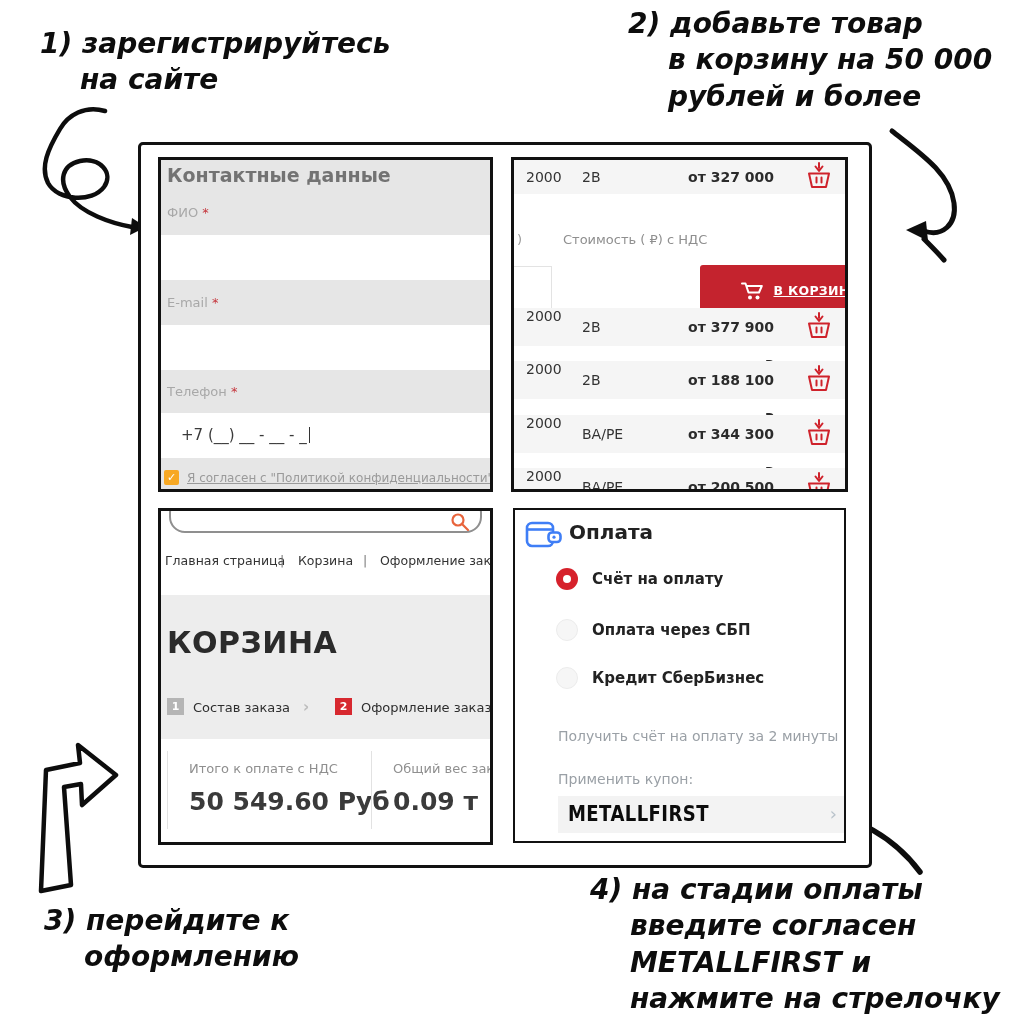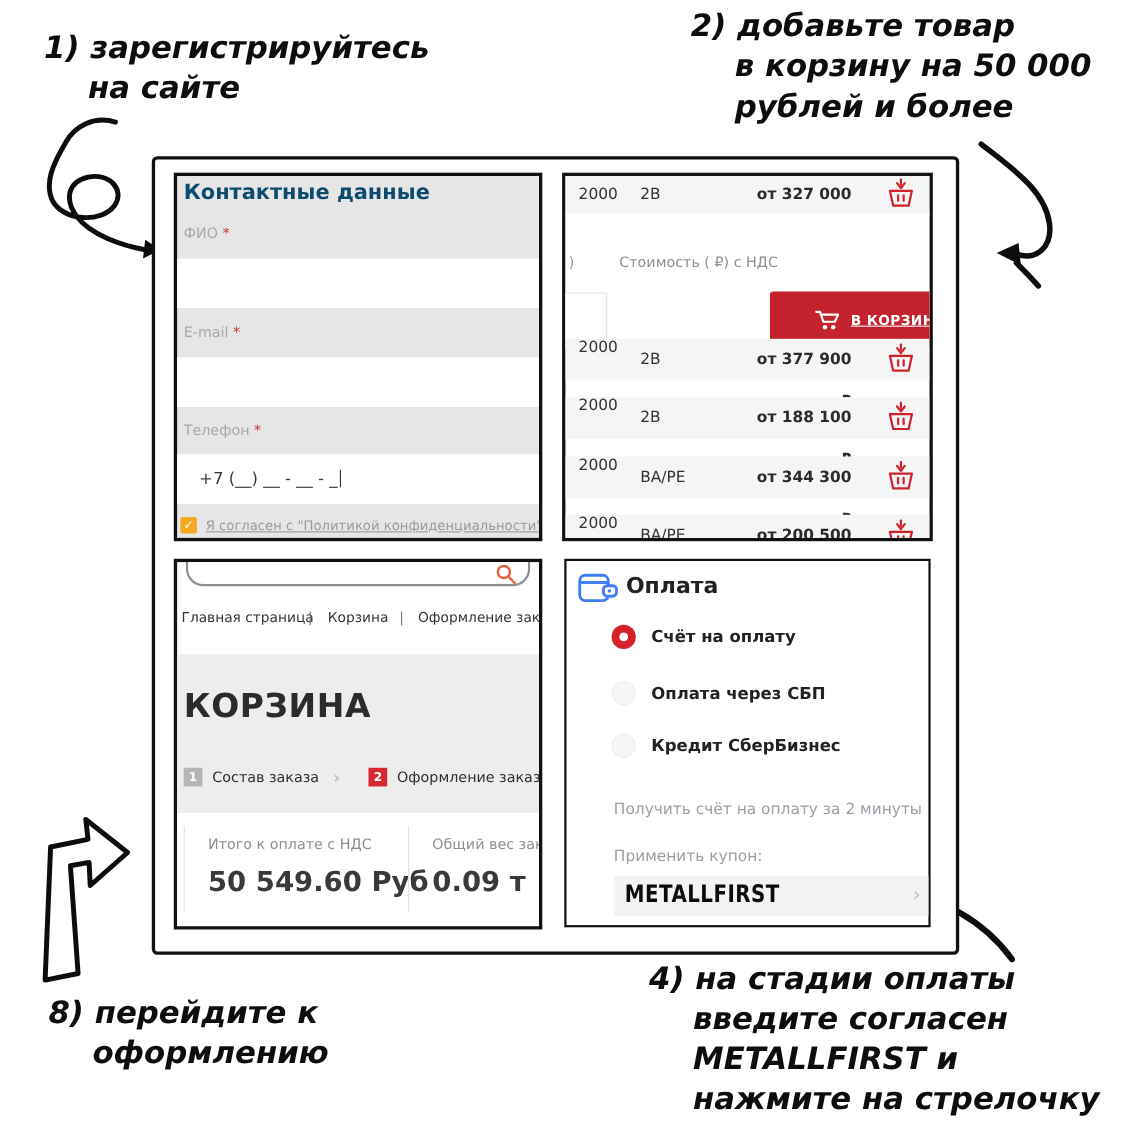--- a/index.html
+++ b/index.html
@@ -14,21 +14,21 @@
   #ann3{left:44px;top:903px;}
   #ann4{left:590px;top:872px;}
   
   .arrow{position:absolute;}
   
   .outer-box{position:absolute;left:138px;top:142px;width:728px;height:720px;
              border:3px solid #111;border-radius:5px;background:#fff;}
   .panel{position:absolute;box-sizing:border-box;overflow:hidden;background:#fff;}
   
   #p-contact{left:158px;top:157px;width:335px;height:335px;border:3px solid #111;background:#e6e6e6;}
-  #p-contact .ttl{position:absolute;left:6px;top:4px;font-size:19px;font-weight:bold;color:#0c4a6e;}
+  #p-contact .ttl{position:absolute;left:6px;top:4px;font-size:19px;font-weight:bold;color:#737373;}
   .f-label{position:absolute;left:6px;font-size:13px;color:#a8a8a8;}
   .f-label .req{color:#c5353c;}
   .f-input{position:absolute;left:0;width:329px;height:45px;background:#fff;}
   #fi1{top:75px;} #fl1{top:45px;}
   #fi2{top:165px;} #fl2{top:135px;}
   #fi3{top:253px;} #fl3{top:224px;}
   .phone-val{position:absolute;left:20px;top:0;height:45px;line-height:45px;font-size:15px;color:#3a3a3a;}
   .cursor{display:inline-block;width:1px;height:16px;border-left:1.6px solid #333;vertical-align:-3px;margin-left:2px;}
   .consent{position:absolute;left:3px;top:310px;display:flex;align-items:center;gap:8px;}
   .checkbox{width:15px;height:15px;background:#f7a823;border-radius:2px;color:#fff;font-size:11px;
@@ -104,21 +104,21 @@
   <div class="hand" id="ann1">
     <div>1) зарегистрируйтесь</div>
     <div class="ind">на сайте</div>
   </div>
   <div class="hand" id="ann2">
     <div>2) добавьте товар</div>
     <div class="ind">в корзину на 50 000</div>
     <div class="ind">рублей и более</div>
   </div>
   <div class="hand" id="ann3">
-    <div>8) перейдите к</div>
+    <div>3) перейдите к</div>
     <div class="ind">оформлению</div>
   </div>
   <div class="hand" id="ann4">
     <div>4) на стадии оплаты</div>
     <div class="ind">введите согласен</div>
     <div class="ind">METALLFIRST и</div>
     <div class="ind">нажмите на стрелочку</div>
   </div>
 
   <svg class="arrow" style="left:30px;top:105px;" width="120" height="140" viewBox="0 0 120 140">

